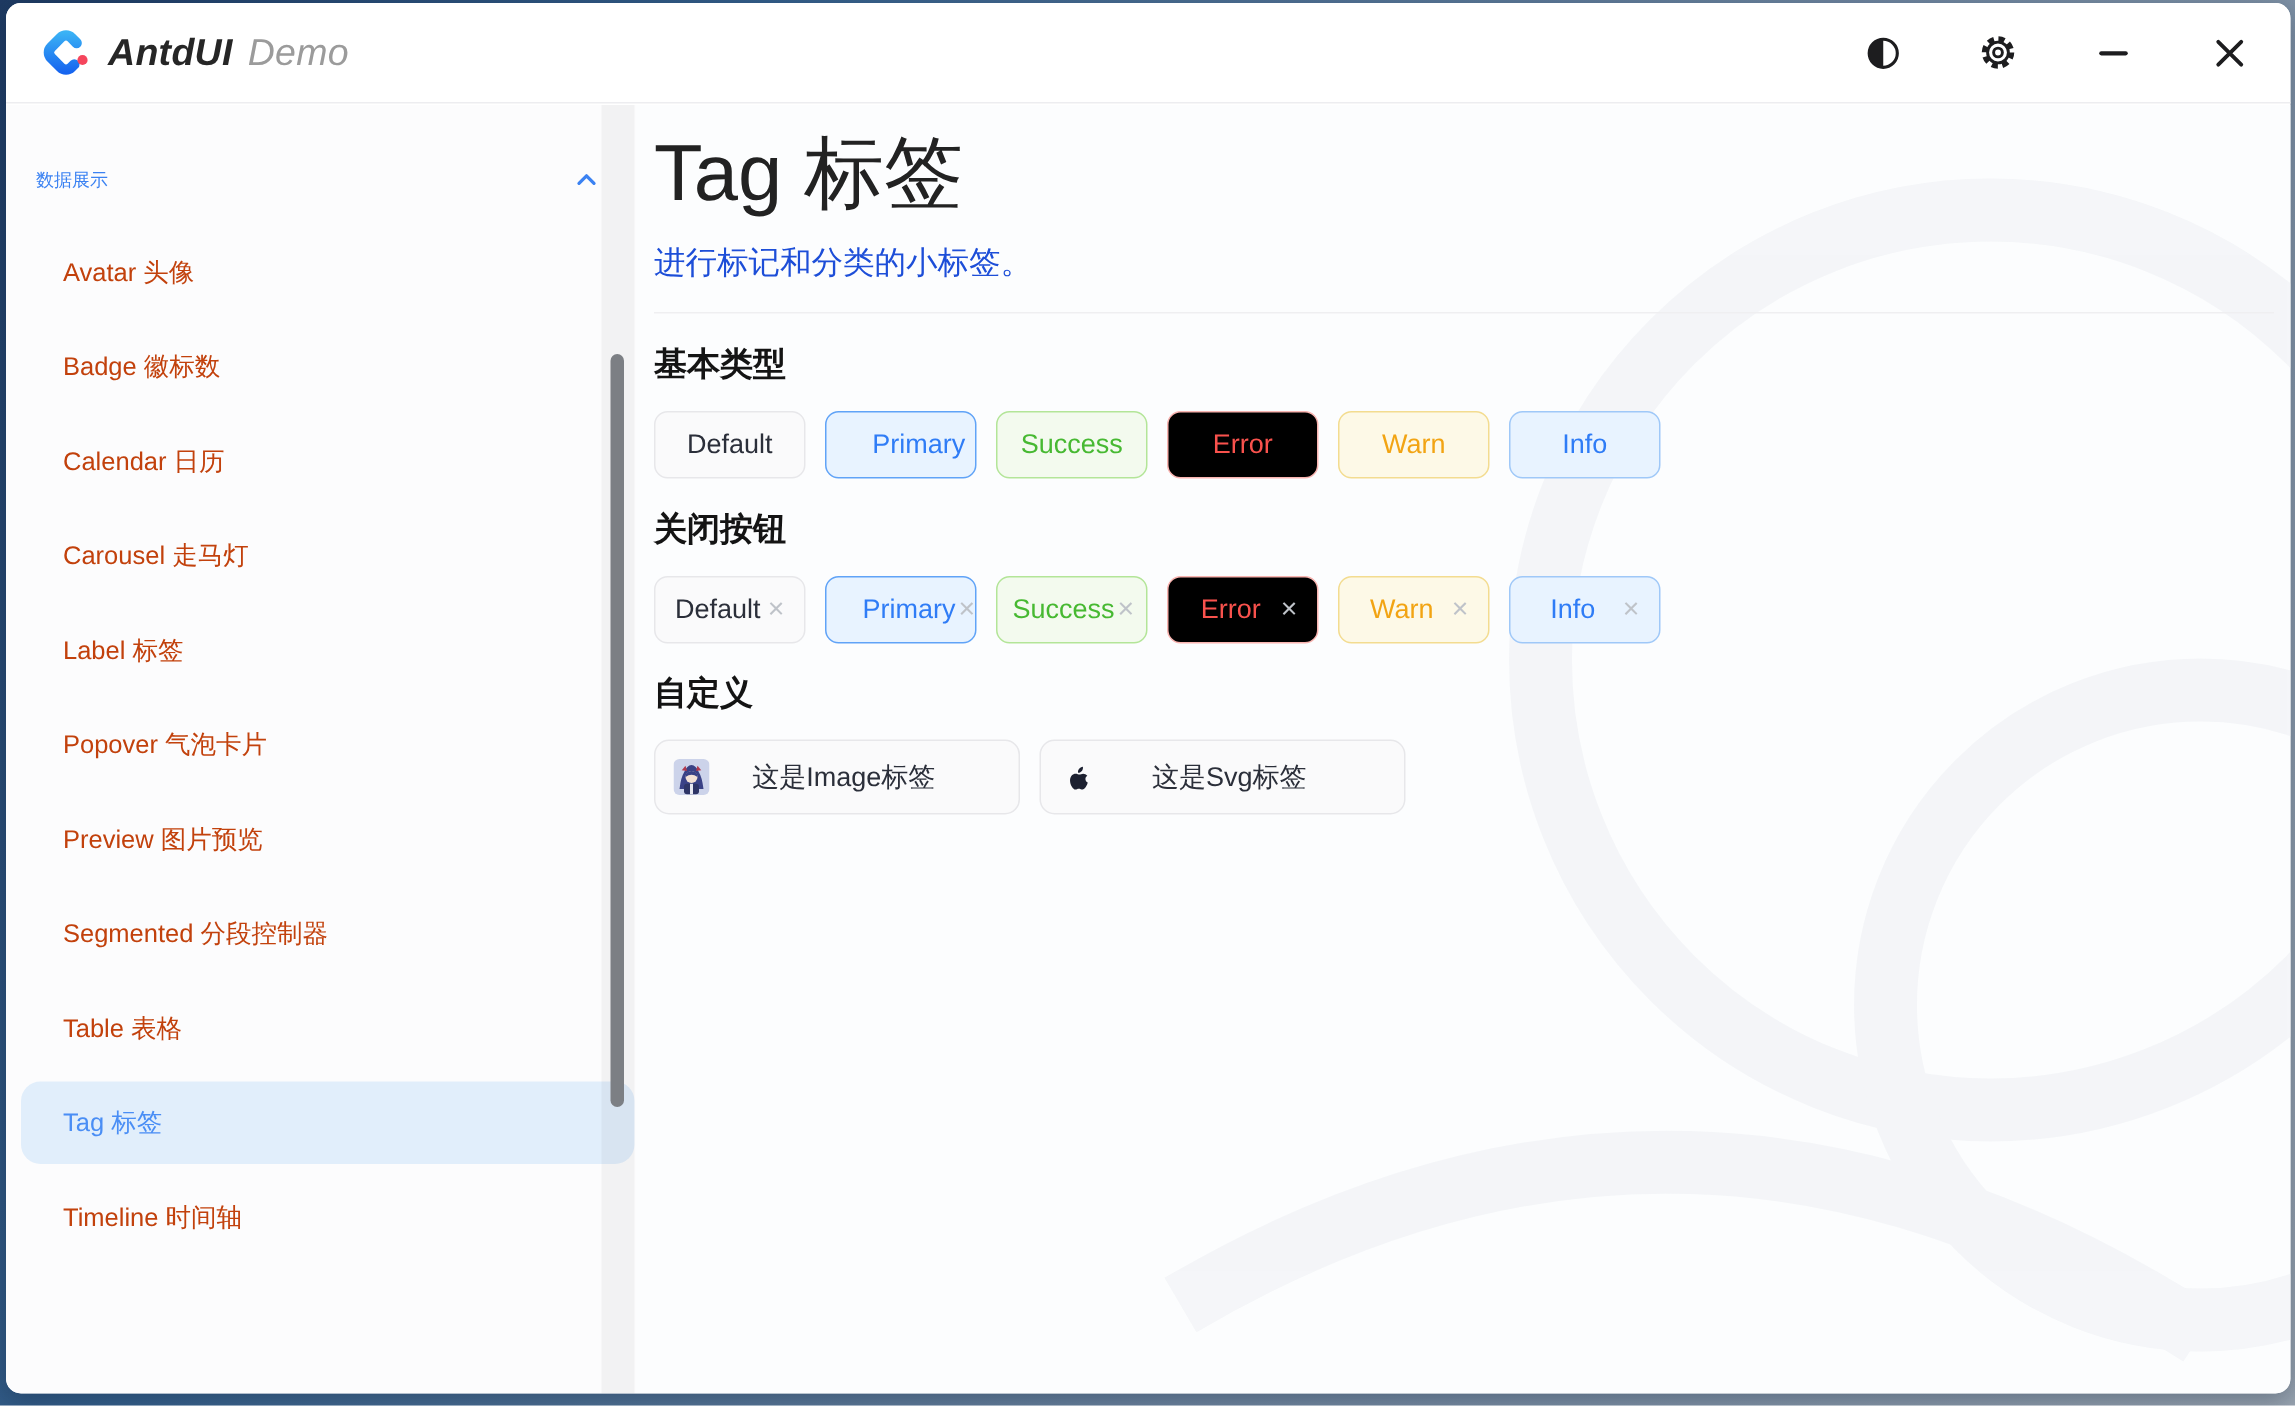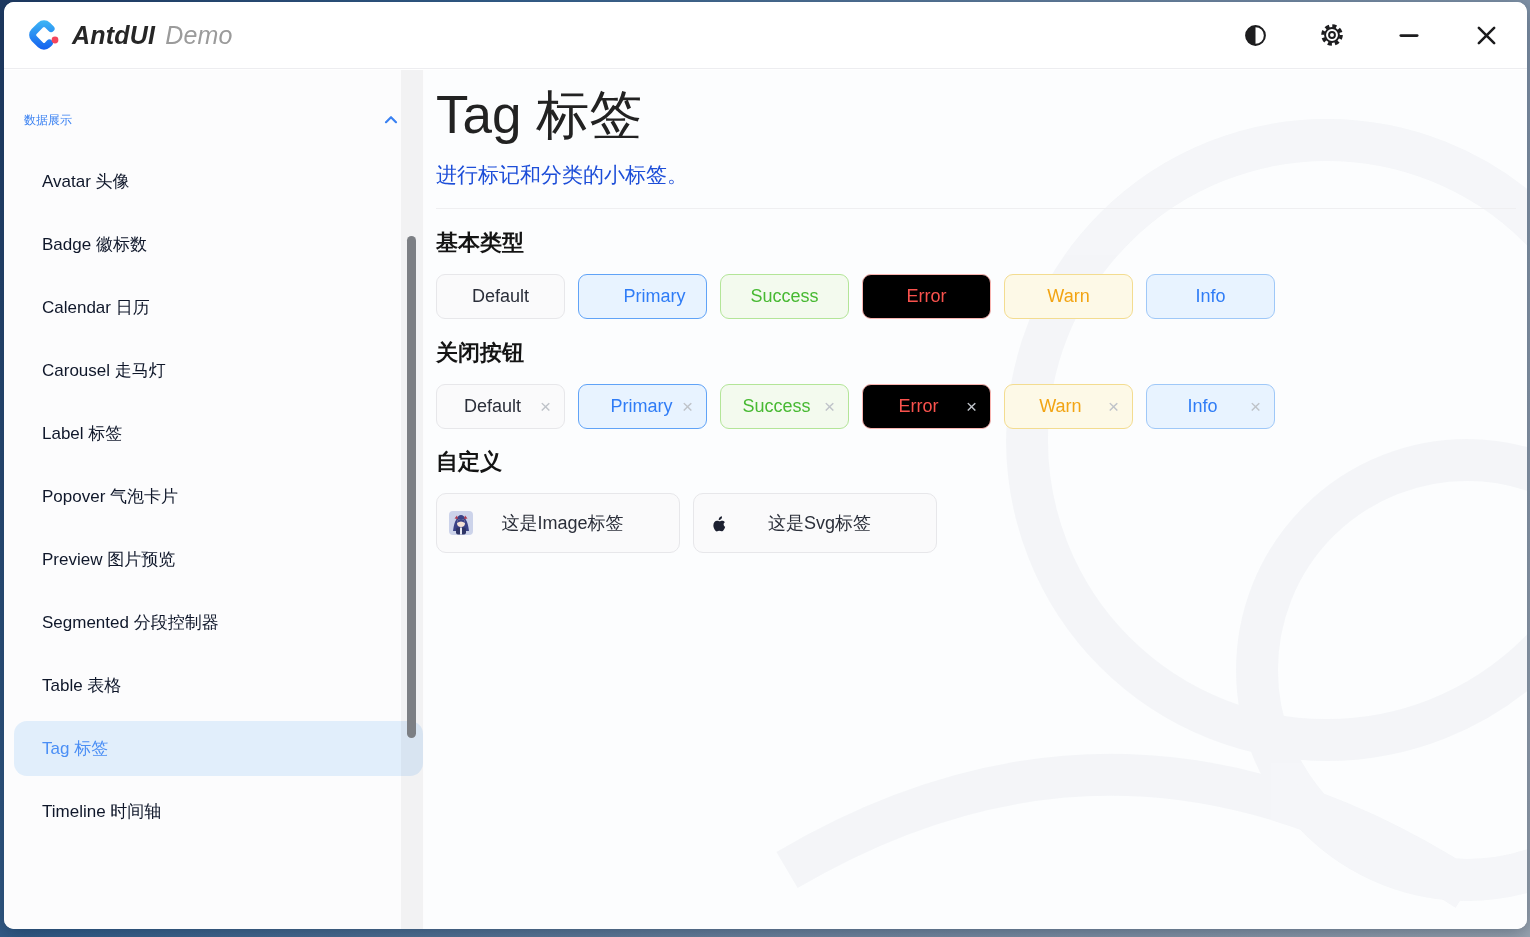--- a/index.html
+++ b/index.html
@@ -33,21 +33,21 @@
   }
   .group-header {
     position:absolute; top:32px; left:0; right:24px; height:36px;
     display:flex; align-items:center; padding-left:20px; cursor:pointer;
   }
   .group-header .gh-label { color:#3b82f2; font-size:12px; }
   .group-header .chev { margin-left:auto; width:18px; height:18px; }
   .nav { position:absolute; top:80px; left:0; right:0; }
   .nav-item {
     position:relative; height:63px; display:flex; align-items:center;
-    padding-left:38px; font-size:17px; color:#0f172a; cursor:pointer;
+    padding-left:38px; font-size:17px; color:#c2410c; cursor:pointer;
   }
   .nav-item.selected { color:#4a8ef5; }
   .nav-item.selected::before {
     content:""; position:absolute; left:10px; right:1px; top:4px; bottom:4px;
     background:#e1eefb; border-radius:13px; z-index:0;
   }
   .nav-item span { position:relative; z-index:1; }
   .sb-track {
     position:absolute; top:0; bottom:0; right:1px; width:22px;
     background:rgba(15,20,30,0.045);
@@ -63,36 +63,36 @@
   }
   .content .deco { position:absolute; right:-80px; top:40px; opacity:.55; pointer-events:none; }
   .page-title { position:absolute; left:12px; top:10px; font-size:53px; font-weight:400; color:#222; }
   .page-sub { position:absolute; left:12px; top:91px; font-size:21px; color:#1d4ed8; }
   .divider { position:absolute; left:12px; top:138px; width:1080px; height:1px; background:#efeff1; }
   .sec-h { position:absolute; left:12px; font-size:22px; font-weight:600; color:#141414; }
   .sec-h.h1 { top:158px; } .sec-h.h2 { top:268px; } .sec-h.h3 { top:377px; }
   .row { position:absolute; left:12px; display:flex; gap:13px; }
   .row.r1 { top:204px; } .row.r2 { top:314px; } .row.r3 { top:423px; }
   .tag {
-    width:129px; height:45px; border-radius:9px; border:1px solid #e7e7ea;
+    width:101px; height:45px; border-radius:9px; border:1px solid #e7e7ea;
     background:#fafafb; color:#2b2f3a; font-size:18px;
     display:flex; align-items:center; justify-content:center;
   }
   .tag.closable { justify-content:flex-start; padding:0 13px 0 10px; }
   .tag.closable .lbl { flex:1; text-align:center; }
   .tag .close {
     font-size:19px; color:#bfc3c9; line-height:1; cursor:pointer; margin-left:2px;
   }
   .tag.primary { background:#e8f3ff; border-color:#60a3f7; color:#2f7cf6;padding-left:24px; }
   .tag.success { background:#f3faee; border-color:#b3e598; color:#47b932; }
   .tag.error   { background:#000000; border-color:#f9b4b0; color:#f9524d; }
   .tag.warn    { background:#fdf9e7; border-color:#f3dc90; color:#f2a413; }
   .tag.info    { background:#e8f3ff; border-color:#9fc8f8; color:#2f7cf6; }
   .tag.custom {
-    width:244px; height:60px; border-radius:10px;
+    width:244px; height:50px; border-radius:10px;
     justify-content:flex-start; padding:0 27px 0 12px;
   }
   .tag.custom .cicon { width:24px; height:24px; flex:0 0 auto; display:flex; align-items:center; justify-content:center; }
   .tag.custom .lbl { flex:1; text-align:center; font-size:18px; color:#2b2f3a; }
 </style>
 </head>
 <body>
 
 <div class="window">
 

